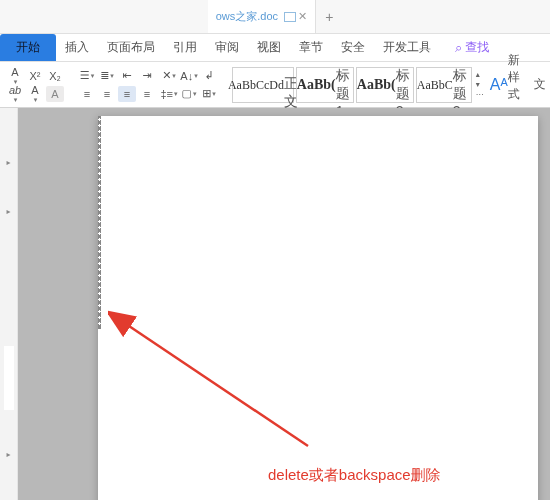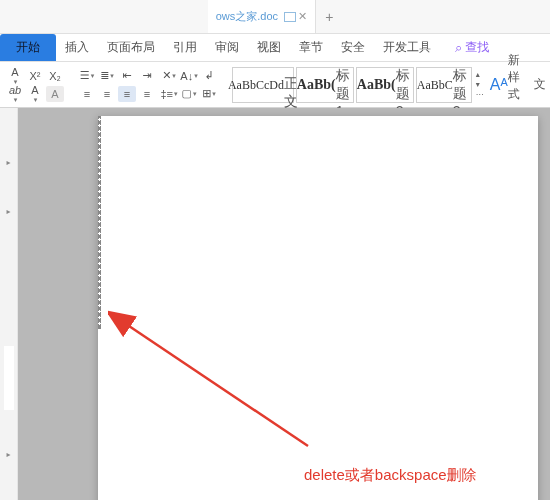--- a/index.html
+++ b/index.html
@@ -40,21 +40,21 @@
 .workspace { display: flex; height: calc(500px - 100px); }
 .side { width: 18px; background: #f3f3f3; border-right: 1px solid #e5e5e5; display: flex; flex-direction: column; padding-top: 50px; gap: 40px; align-items: center; }
 .side-sub { width: 10px; height: 70px; background: #fff; margin-top: 90px; }
 .side-tab { font-size: 8px; color: #888; transform: rotate(0deg); }
 
 .page-area { flex: 1; background: #b8b8b8; padding: 8px 0 0 80px; position: relative; overflow: hidden; }
 .page { width: 440px; height: 420px; background: #fff; box-shadow: 0 2px 8px rgba(0,0,0,0.25); position: relative; }
 .page-edge { position: absolute; left: 0; top: 0; width: 3px; height: 213px; background: repeating-linear-gradient(0deg, #888 0 3px, #fff 3px 6px); border: 1px dotted #888; }
 
 .arrow-svg { position: absolute; left: 10px; top: 190px; width: 250px; height: 150px; pointer-events: none; }
-.annot { position: absolute; left: 170px; top: 350px; color: #e23b2e; font-size: 15px; margin-left: 36px; }
+.annot { position: absolute; left: 170px; top: 350px; color: #e23b2e; font-size: 15px; }
 
 .font-color-btn { display: inline-flex; flex-direction: column; align-items: center; }
 .underline-red { width: 12px; height: 3px; background: #e23b2e; }
 .underline-black { width: 12px; height: 3px; background: #333; }
 .underline-yellow { width: 12px; height: 3px; background: #ffd54f; }
 </style>
 </head>
 <body>
 
 <div class="tab-bar">

